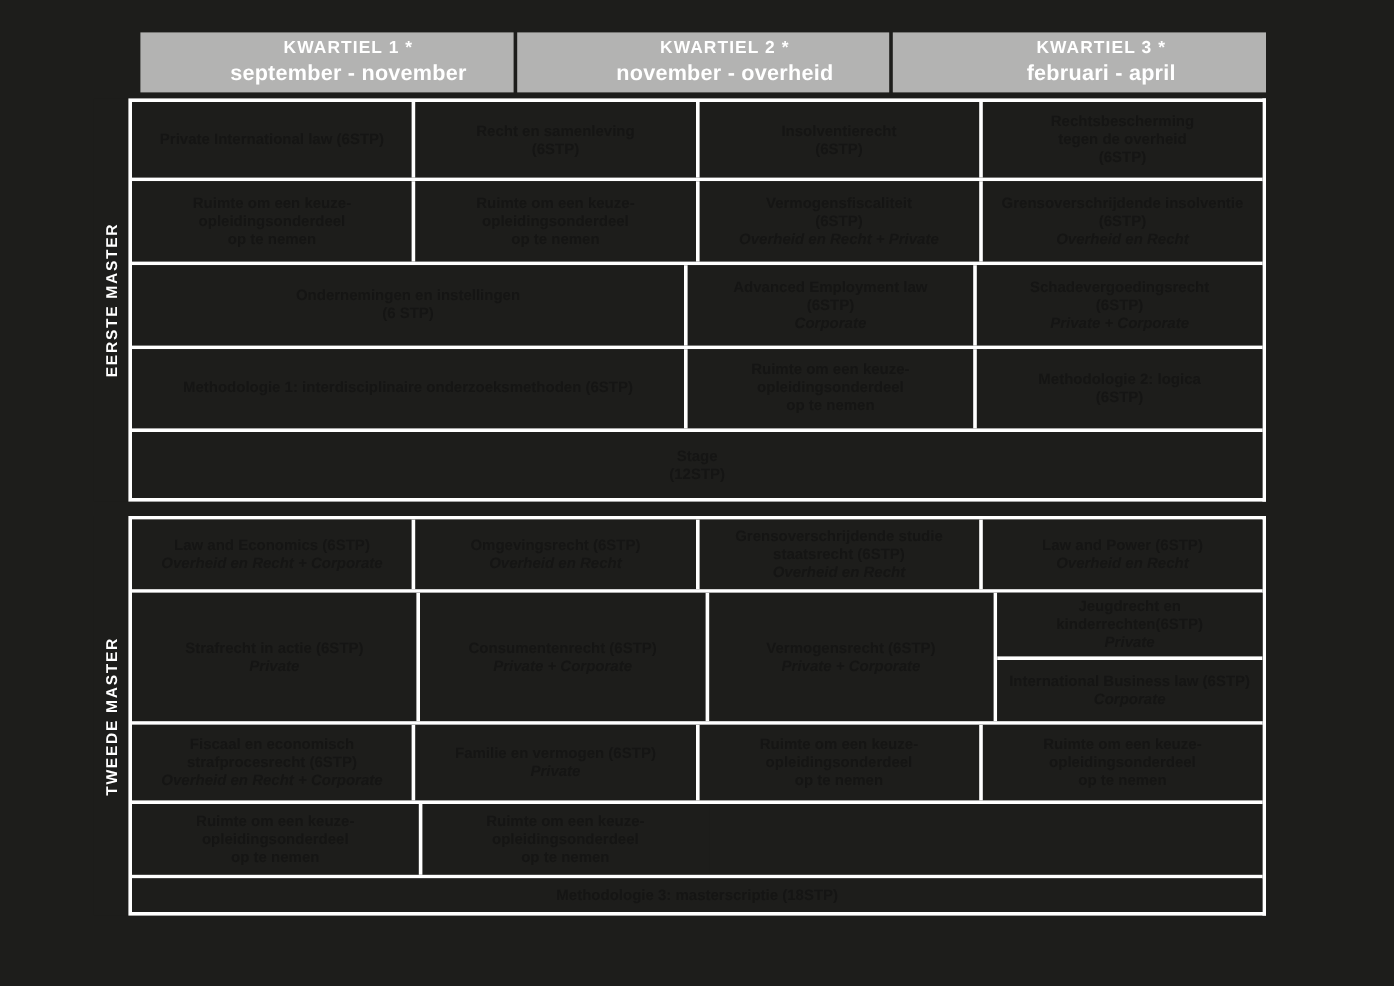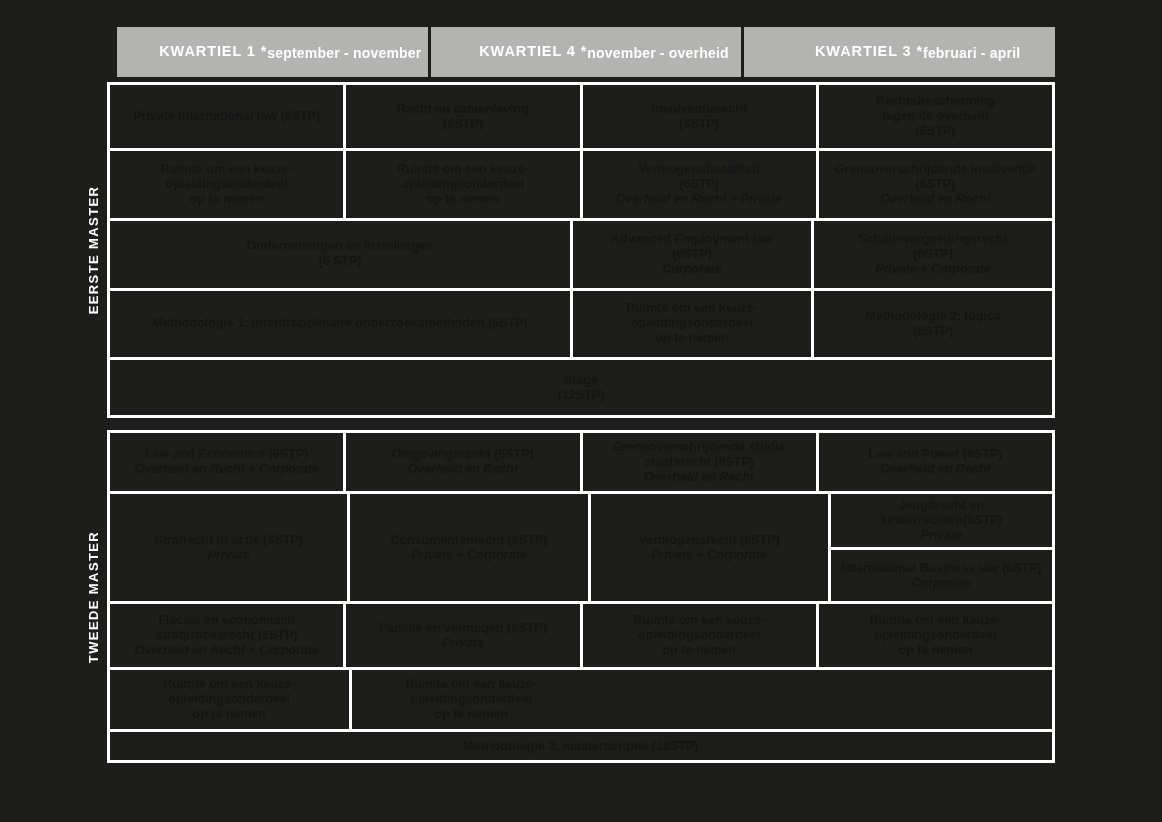--- a/index.html
+++ b/index.html
@@ -14,27 +14,27 @@
   
   .header-row {
     position: absolute; left: 117px; top: 27px;
     width: 938px; height: 50px;
     display: flex; gap: 3px;
   }
   .q-head {
     flex: 1 1 0;
     background: #b3b3b2;
     color: #ffffff;
-    display: flex; flex-direction: row;
+    display: flex; flex-direction: column;
     align-items: center; justify-content: center;
     line-height: 1.18;
     padding-left: 36px;
   }
   .q-head .q-title { font-size: 14.5px; font-weight: bold; letter-spacing: .9px; }
-  .q-head .q-sub   { font-size: 14px; font-weight: bold; letter-spacing: .2px; margin-top: 2px; }
+  .q-head .q-sub   { font-size: 18px; font-weight: bold; letter-spacing: .2px; margin-top: 2px; }
 
   
   .block { position: absolute; left: 78px; display: flex; }
   .block-eerste { top: 82px; width: 977px; height: 336px; }
   .block-tweede { top: 430px; width: 977px; height: 333px; }
 
   .spine {
     width: 32px; flex: 0 0 32px;
     background: #1d1d1b;
     position: relative;
@@ -98,21 +98,21 @@
 <body>
 
 <div class="page">
 
   <div class="header-row">
     <div class="q-head">
       <div class="q-title">KWARTIEL 1 *</div>
       <div class="q-sub">september - november</div>
     </div>
     <div class="q-head">
-      <div class="q-title">KWARTIEL 4 *</div>
+      <div class="q-title">KWARTIEL 2 *</div>
       <div class="q-sub">november - overheid</div>
     </div>
     <div class="q-head">
       <div class="q-title">KWARTIEL 3 *</div>
       <div class="q-sub">februari - april</div>
     </div>
   </div>
 
   <div class="block block-eerste">
     <div class="spine">

